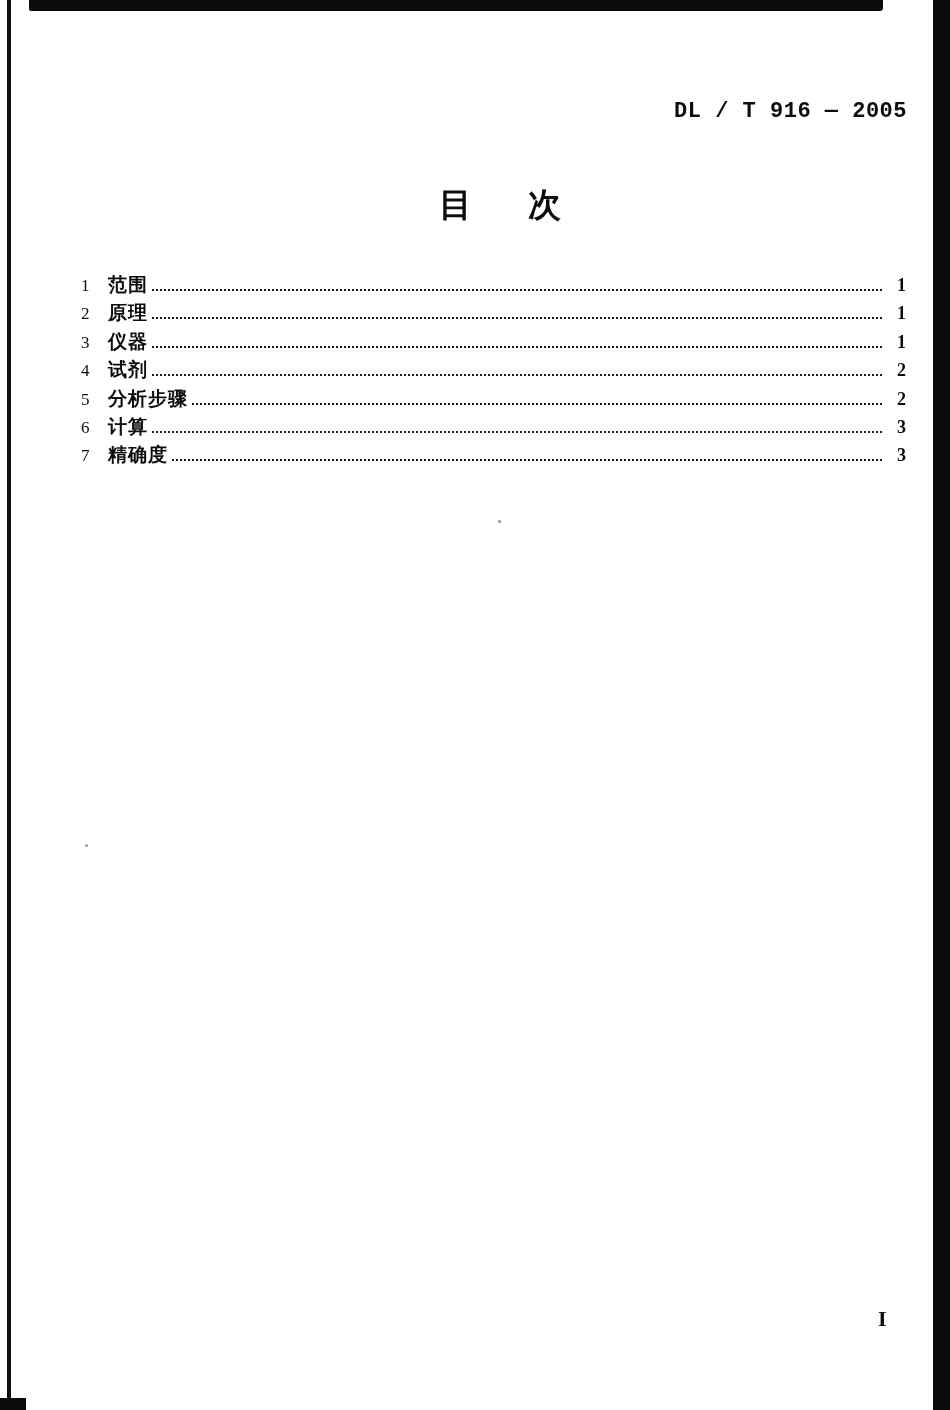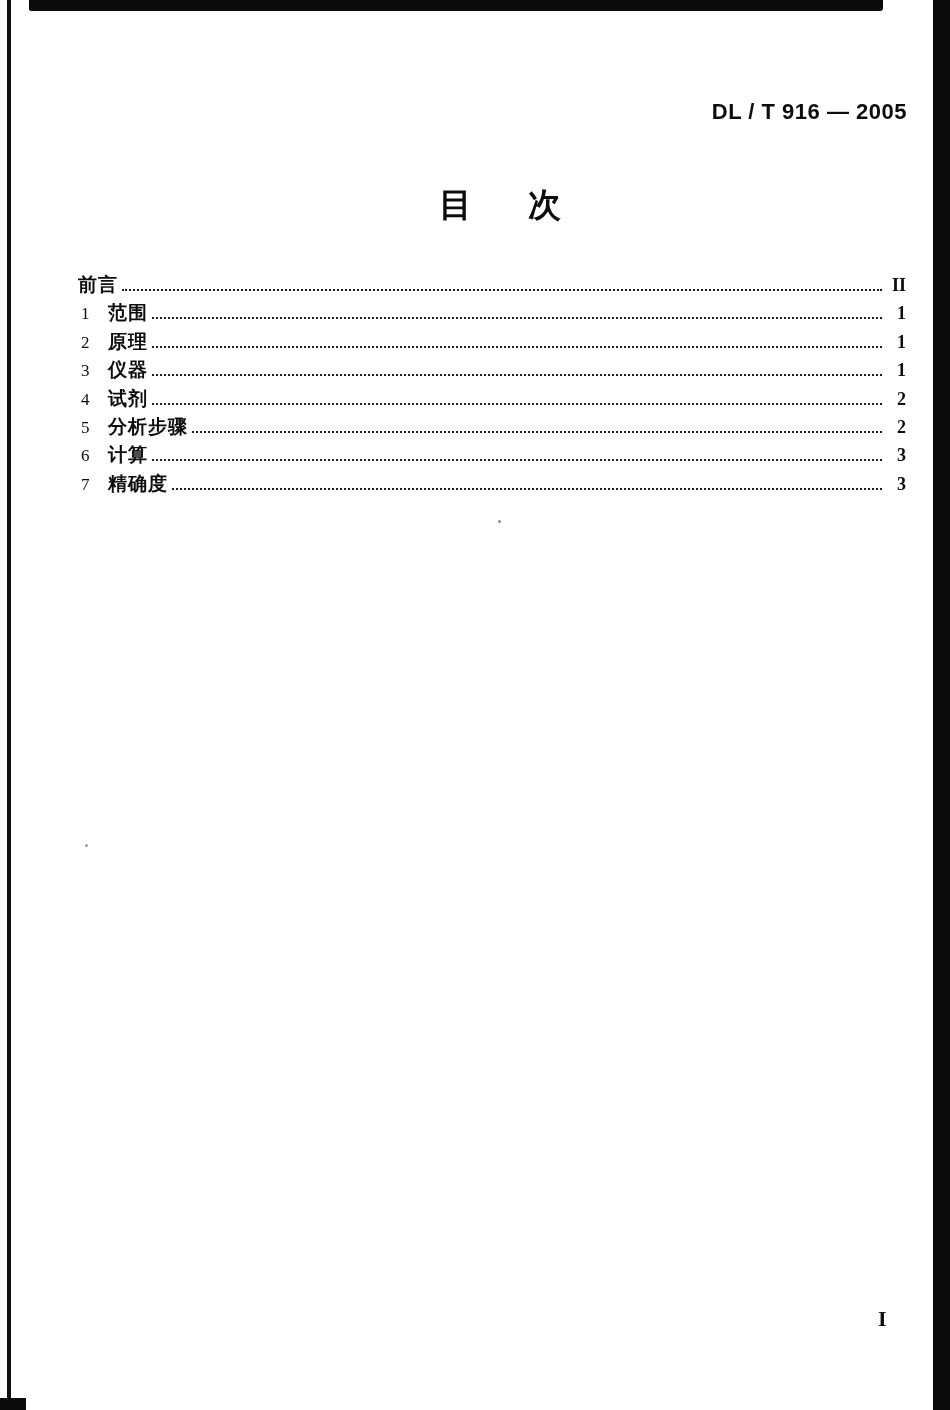--- a/index.html
+++ b/index.html
@@ -17,21 +17,21 @@
   .edge-top    { position: absolute; left: 29px; top: 0; width: 854px; height: 11px; background: #0b0b0b; border-radius: 0 0 3px 2px; }
   .edge-left   { position: absolute; left: 7px; top: 0; width: 4px; height: 1410px; background: #101010; }
   .edge-right  { position: absolute; left: 933px; top: 0; width: 17px; height: 1410px; background: #0b0b0b; }
   .corner-bl   { position: absolute; left: 0; top: 1398px; width: 26px; height: 12px; background: #0b0b0b; }
 
   .speck-1 { position: absolute; left: 498px; top: 520px; width: 3px; height: 3px; background: #8a8a8a; border-radius: 50%; }
   .speck-2 { position: absolute; left: 85px; top: 844px; width: 3px; height: 3px; background: #9a9a9a; border-radius: 50%; }
 
   .header-code {
     position: absolute; top: 99px; right: 43px;
-    font-family: Liberation Sans, sans-serif;
+    font-family: Liberation Mono, monospace;
     font-weight: bold; font-size: 22px; letter-spacing: 0.5px;
     white-space: pre;
   }
 
   .doc-title {
     position: absolute; top: 187px; left: 0; width: 100%;
     text-align: center;
   }
   .doc-title-inner {
     display: inline-flex; gap: 56px;
@@ -94,26 +94,20 @@
 
 <div class="doc-title">
   <div class="doc-title-inner">
     <span>目</span>
     <span>次</span>
   </div>
 </div>
 
 <div class="toc">
     <div class="toc-row">
-
-    <span class="toc-label">前言</span>
-    <span class="toc-leader"></span>
-    <span class="toc-page">II</span>
-  </div>
-    <div class="toc-row">
     <span class="toc-num">1</span>
     <span class="toc-label">范围</span>
     <span class="toc-leader"></span>
     <span class="toc-page">1</span>
   </div>
     <div class="toc-row">
     <span class="toc-num">2</span>
     <span class="toc-label">原理</span>
     <span class="toc-leader"></span>
     <span class="toc-page">1</span>

